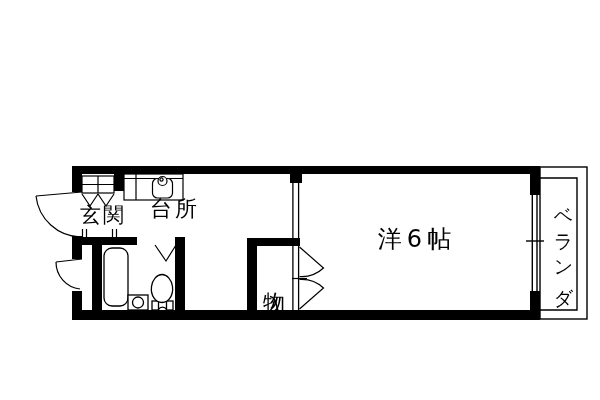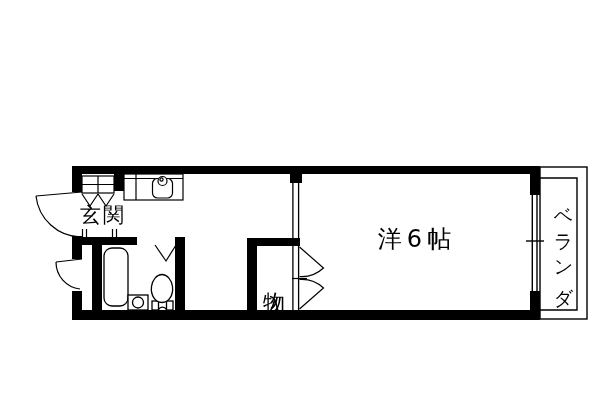--- a/index.html
+++ b/index.html
@@ -100,17 +100,18 @@
       <path d="M526,198 H544"></path>
     </g>
 
     <g fill="none" stroke="#000000" stroke-width="1.4">
       <rect x="540" y="124" width="47" height="152"></rect>
       <path d="M540,135 H577 V267 H540"></path>
     </g>
   </svg>
 
   <div class="label" id="lbl-genkan">玄関</div>
+  <div class="label" id="lbl-kitchen">台所</div>
   <div class="label vert" id="lbl-closet">物入</div>
   <div class="label" id="lbl-room">洋6帖</div>
   <div class="label vert" id="lbl-veranda">ベランダ</div>
 
 </div>
 
 </body></html>

